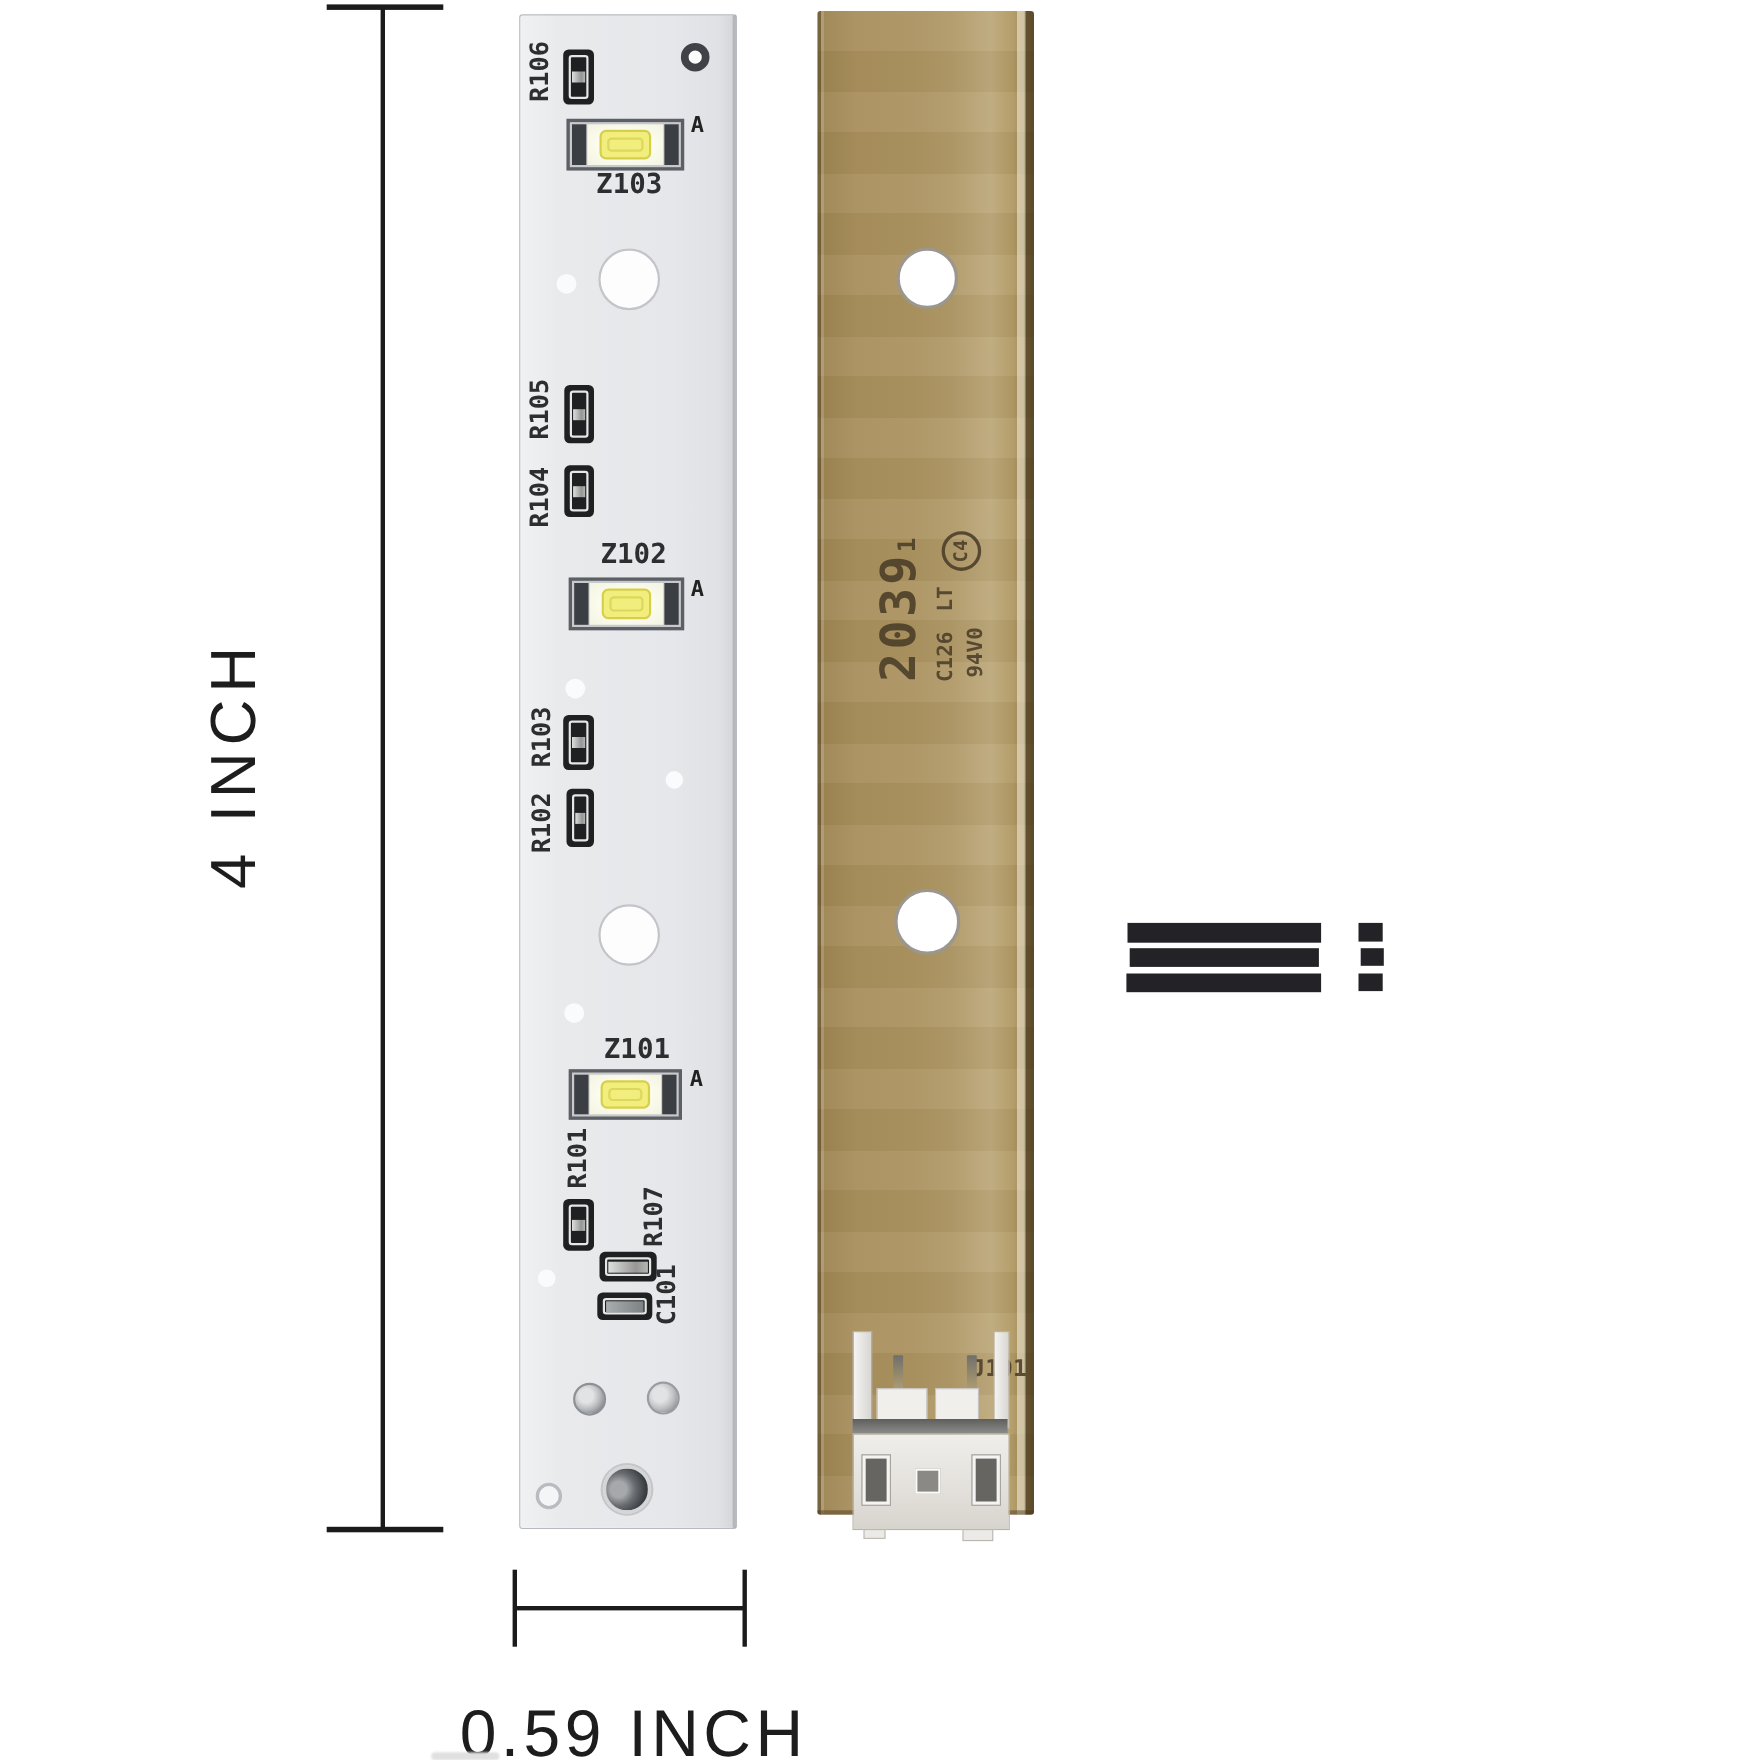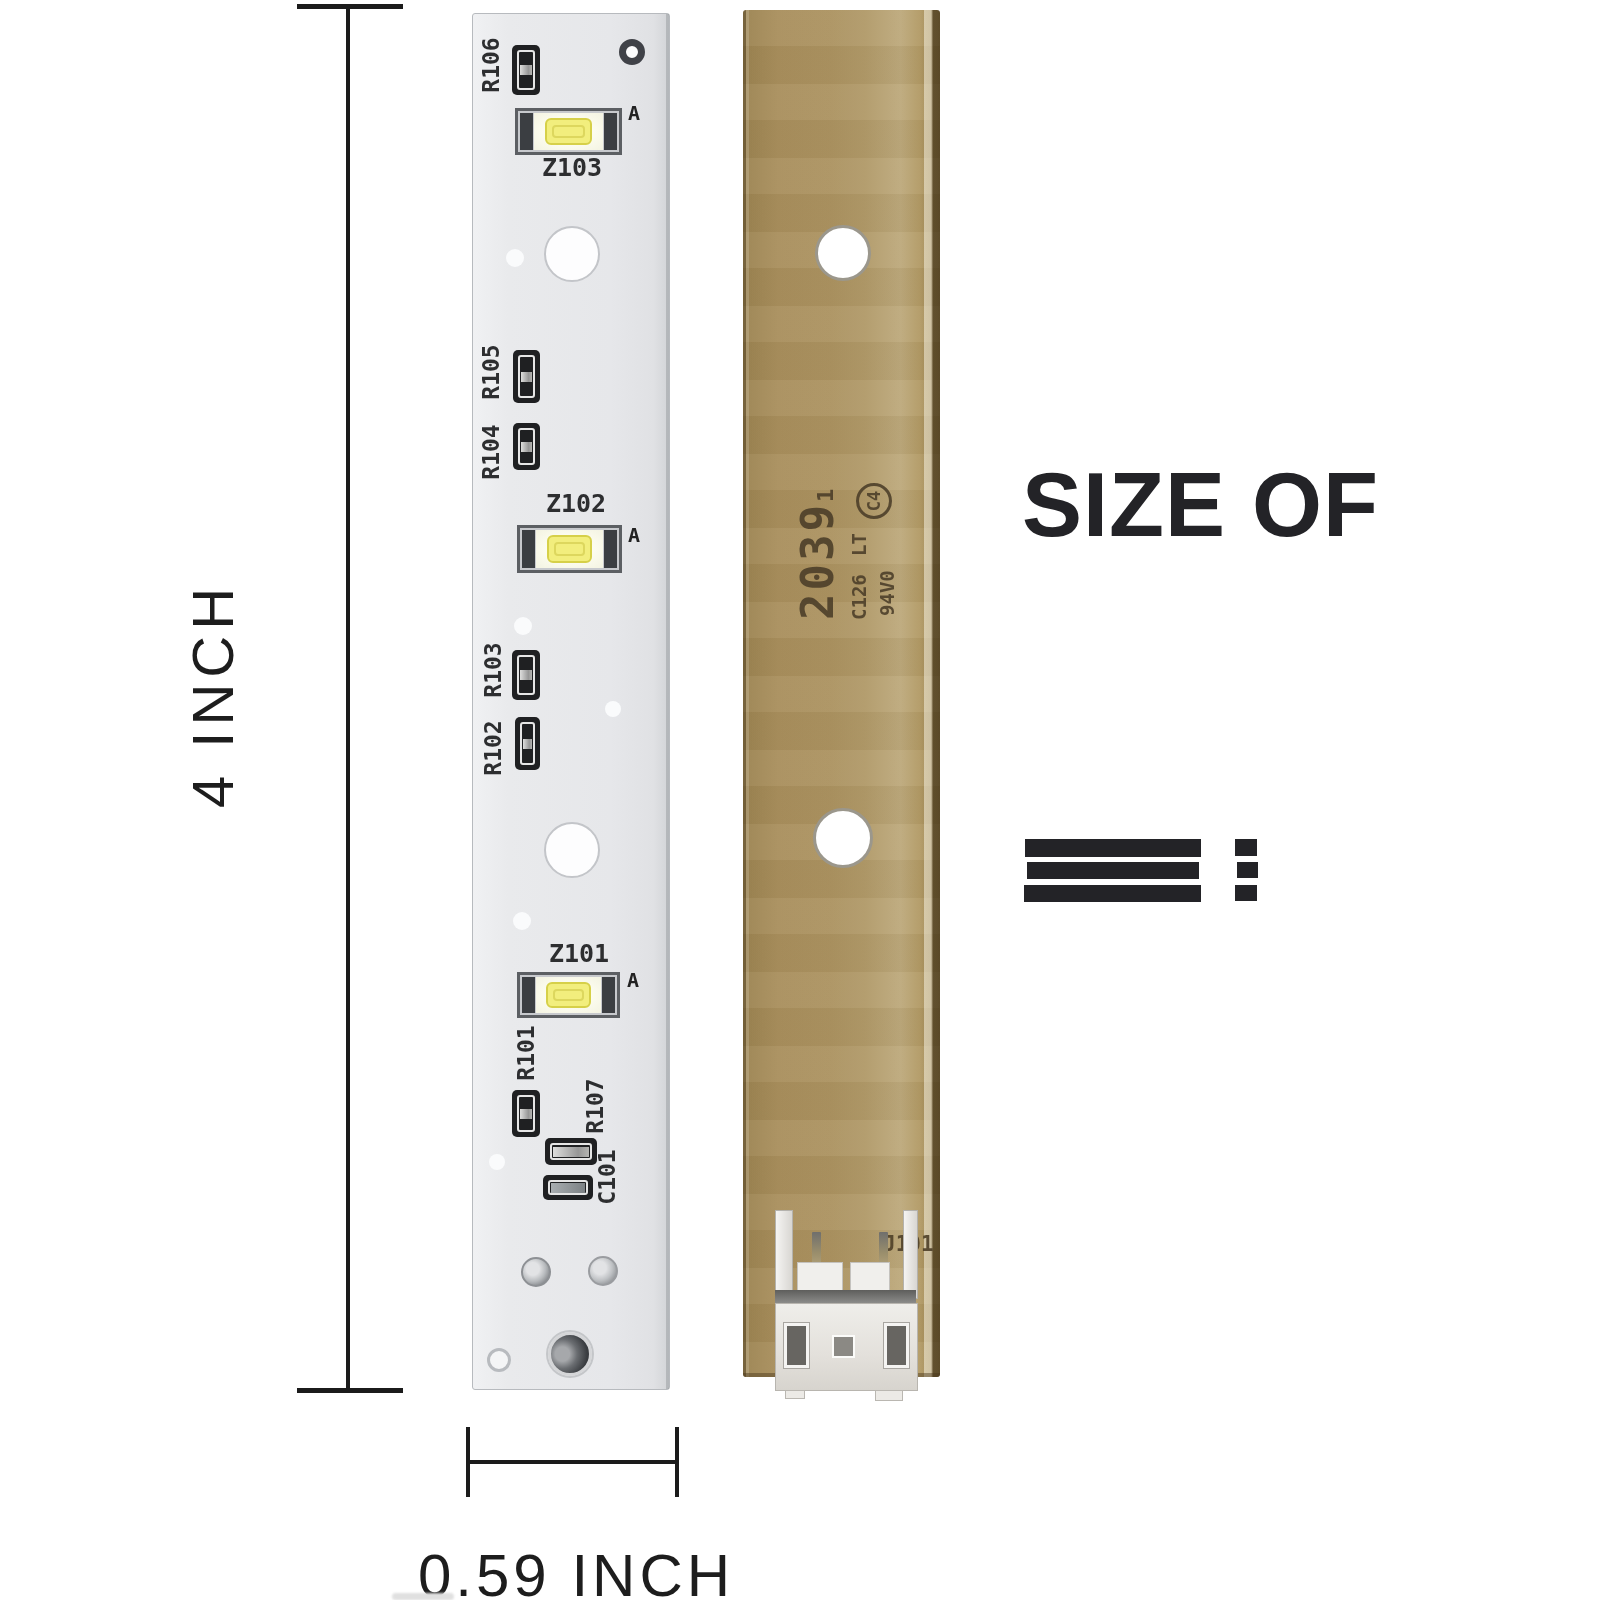--- a/index.html
+++ b/index.html
@@ -215,21 +215,20 @@
     <div class="conn-band"></div>
     <div class="conn-body"></div>
     <div class="slot l"></div>
     <div class="slot r"></div>
     <div class="latch"></div>
     <div class="tab bl"></div>
     <div class="tab br"></div>
   </div>
 
   <div class="title">
-    <div>SIZE OF</div>
   </div>
 
   <div class="deco-bar" style="left:1025px;top:839px;width:176px;height:18px;"></div>
   <div class="deco-bar" style="left:1027px;top:862px;width:172px;height:17px;"></div>
   <div class="deco-bar" style="left:1024px;top:885px;width:177px;height:17px;"></div>
   <div class="deco-bar" style="left:1235px;top:839px;width:22px;height:17px;"></div>
   <div class="deco-bar" style="left:1237px;top:862px;width:21px;height:16px;"></div>
   <div class="deco-bar" style="left:1235px;top:885px;width:22px;height:16px;"></div>
 
 </div>

